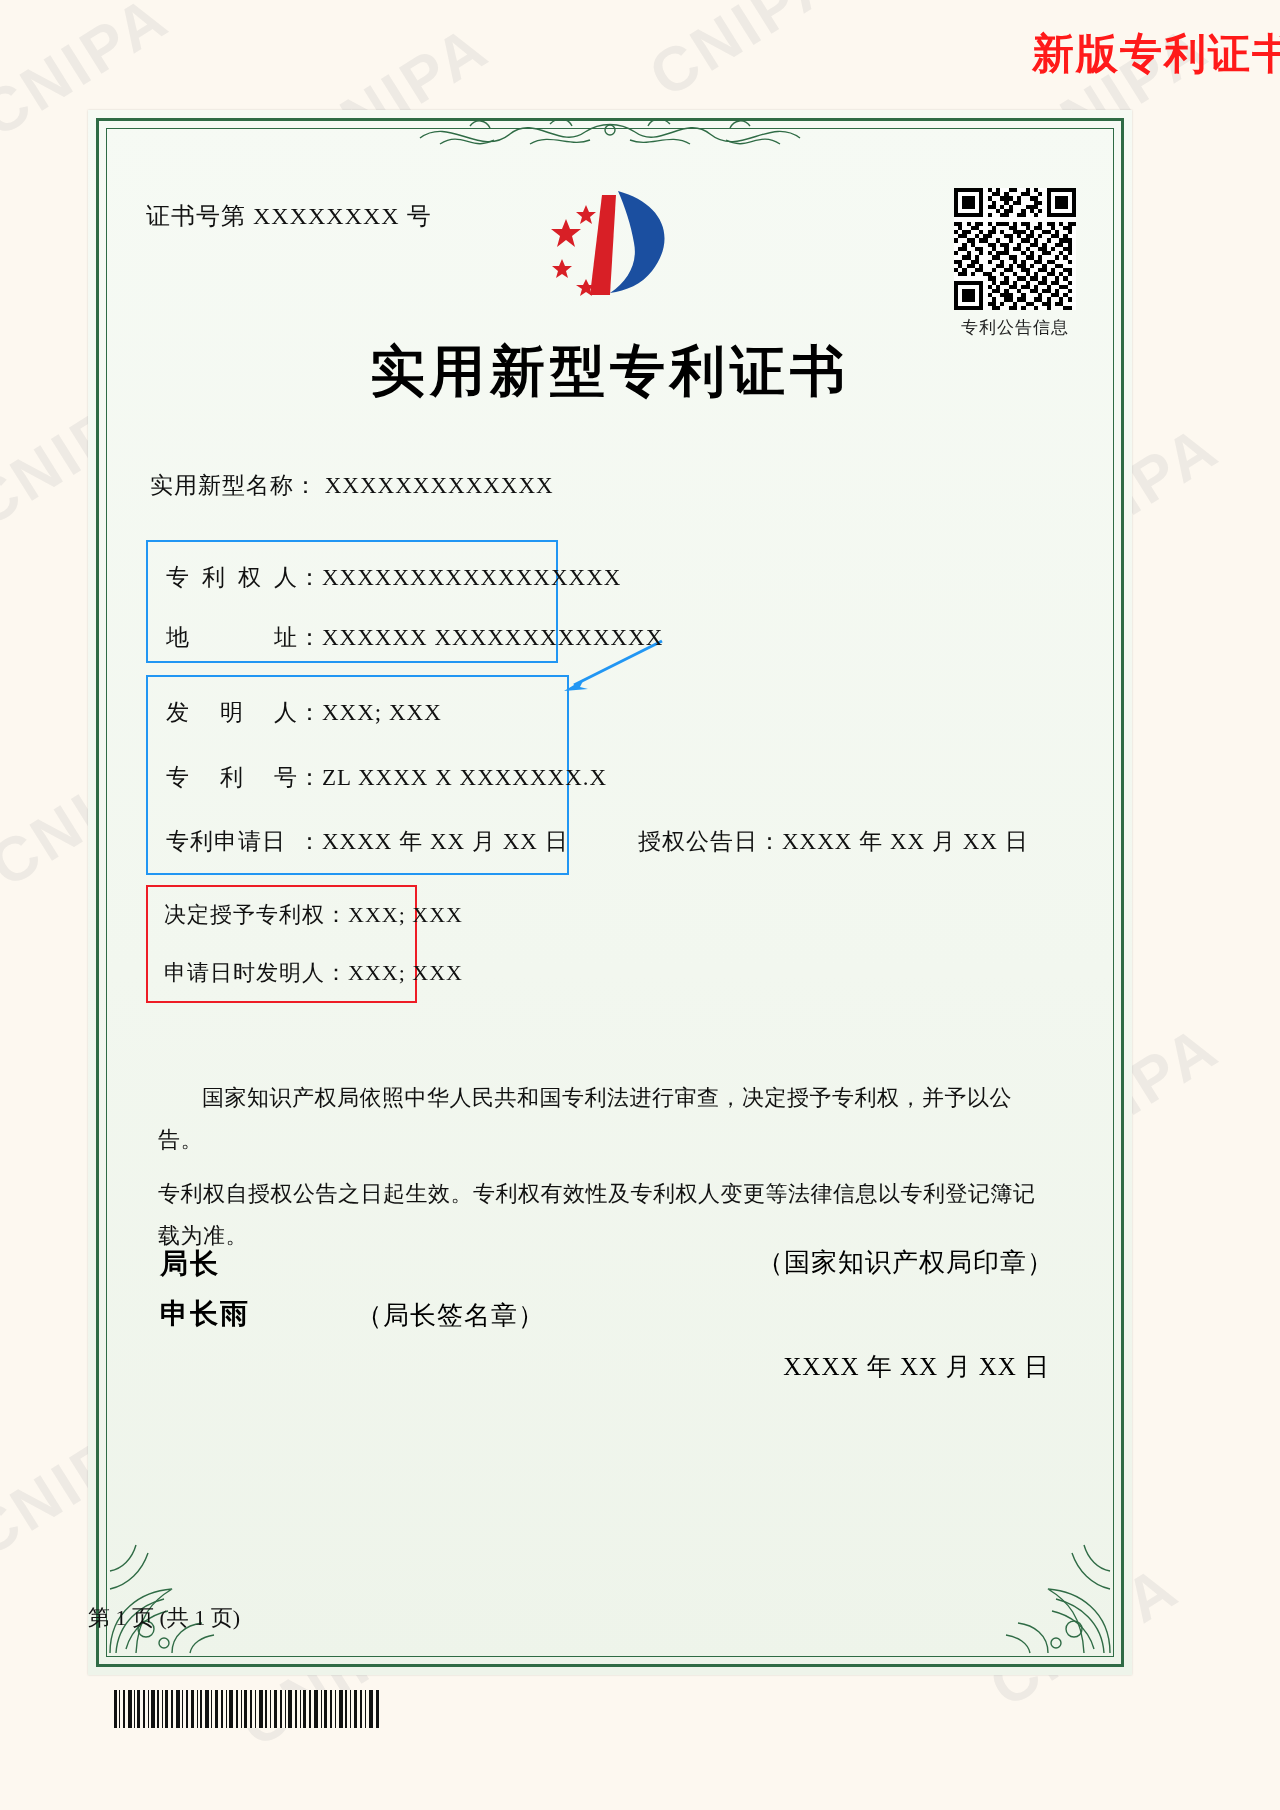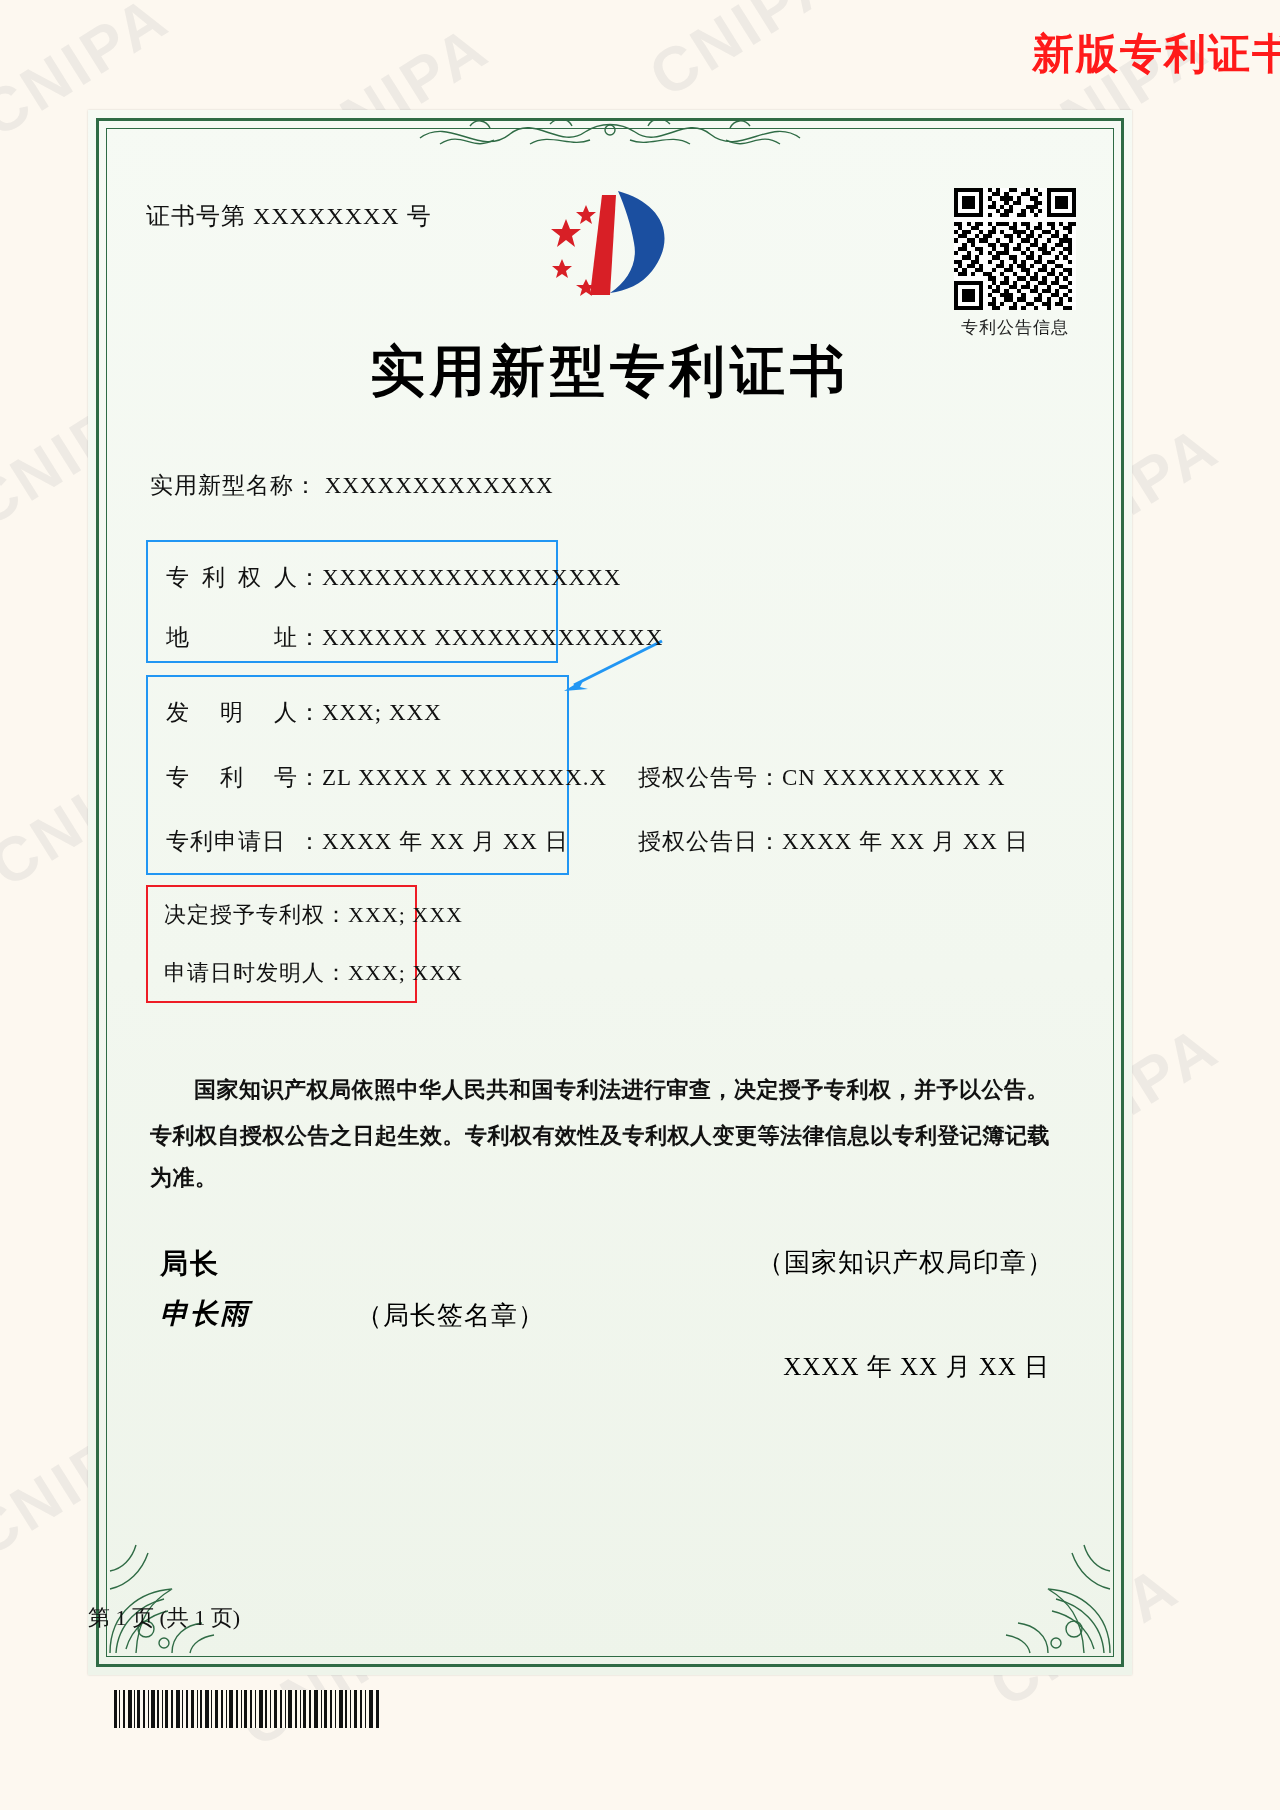--- a/index.html
+++ b/index.html
@@ -199,42 +199,41 @@
   .statement {
     position: absolute;
     top: 955px;
     left: 58px;
     width: 920px;
     font-size: 22px;
     line-height: 42px;
     color: #111;
     letter-spacing: 0.5px;
   }
-  .statement p { margin: 4px; font-weight: bold; }
+  .statement p { margin: 12px; }
   .statement .indent { text-indent: 44px; }
 
   
   .sig-title {
     position: absolute;
     top: 1135px;
     left: 72px;
     font-family: "Liberation Sans", sans-serif;
     font-weight: bold;
     font-size: 28px;
     letter-spacing: 2px;
   }
   .sig-name {
     position: absolute;
     top: 1185px;
     left: 72px;
     font-family: "Liberation Sans", sans-serif;
     font-weight: bold;
     font-size: 28px;
     letter-spacing: 2px;
-    font-style: italic;
   }
   .sig-note {
     position: absolute;
     top: 1188px;
     left: 268px;
     font-size: 26px;
     letter-spacing: 1px;
   }
   .seal-note {
     position: absolute;
@@ -616,23 +615,20 @@
     <div class="line" style="top:587px; left:78px;">
       <span class="label-sp">发明人</span><span>：</span><span>XXX; XXX</span>
     </div>
     <div class="line" style="top:652px; left:78px;">
       <span class="label-sp">专利号</span><span>：</span><span>ZL XXXX X XXXXXXX.X</span>
     </div>
     <div class="line" style="top:716px; left:78px;">
       <span class="label-sp2">专利申请日</span><span>：</span><span>XXXX 年 XX 月 XX 日</span>
     </div>
 
-    <div class="line" style="top:652px; left:550px;">
-      <span>授权公告号：</span><span>CN XXXXXXXXX X</span>
-    </div>
     <div class="line" style="top:716px; left:550px;">
       <span>授权公告日：</span><span>XXXX 年 XX 月 XX 日</span>
     </div>
 
     <div class="line" style="top:790px; left:76px; font-size:22px;">
       <span>决定授予专利权：</span><span>XXX; XXX</span>
     </div>
     <div class="line" style="top:848px; left:76px; font-size:22px;">
       <span>申请日时发明人：</span><span>XXX; XXX</span>
     </div>

